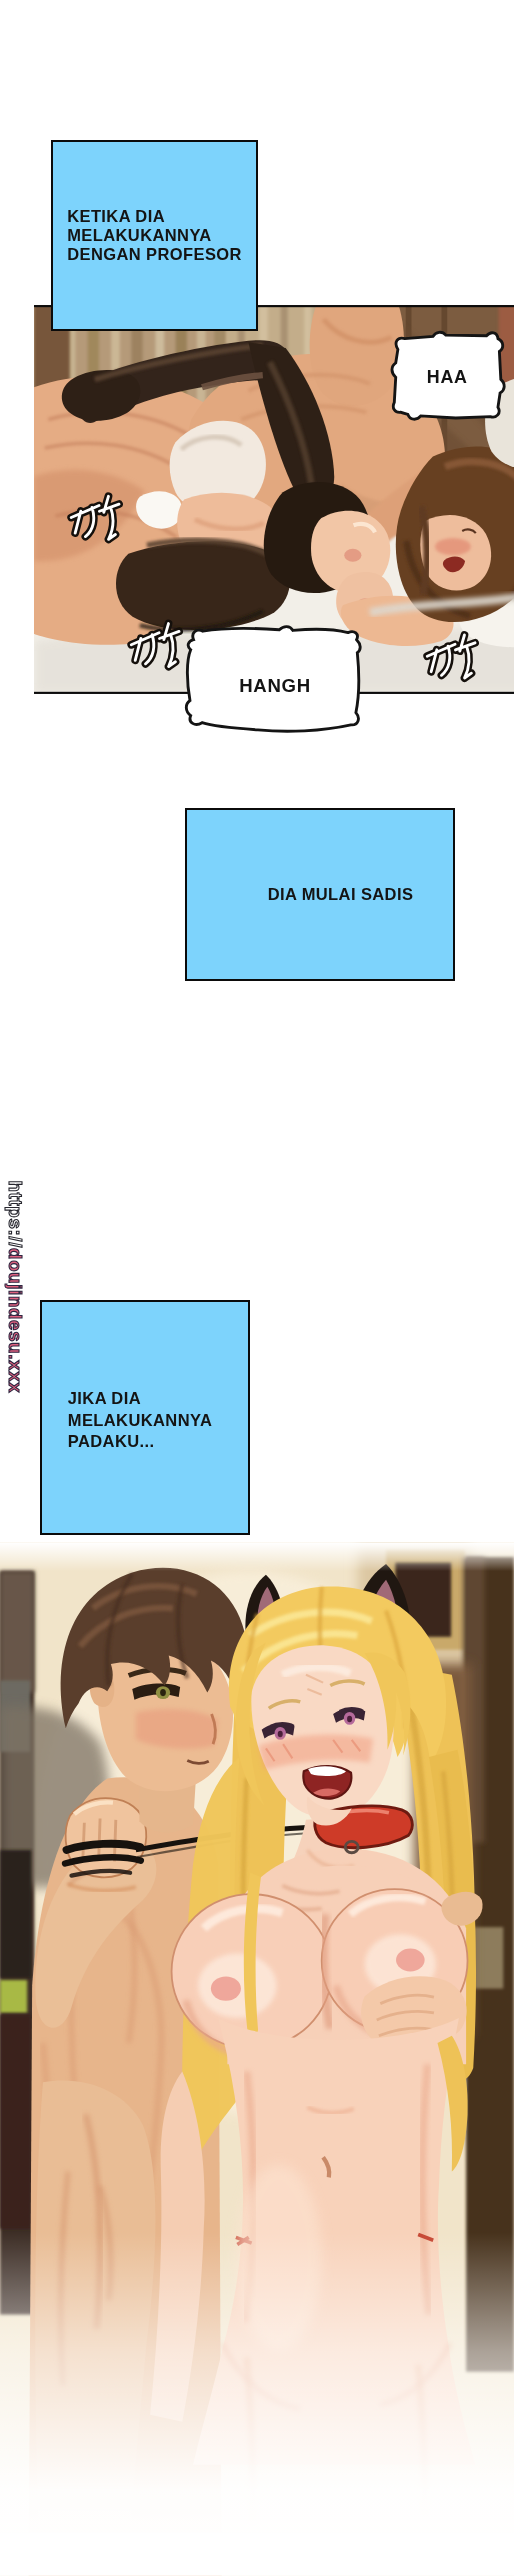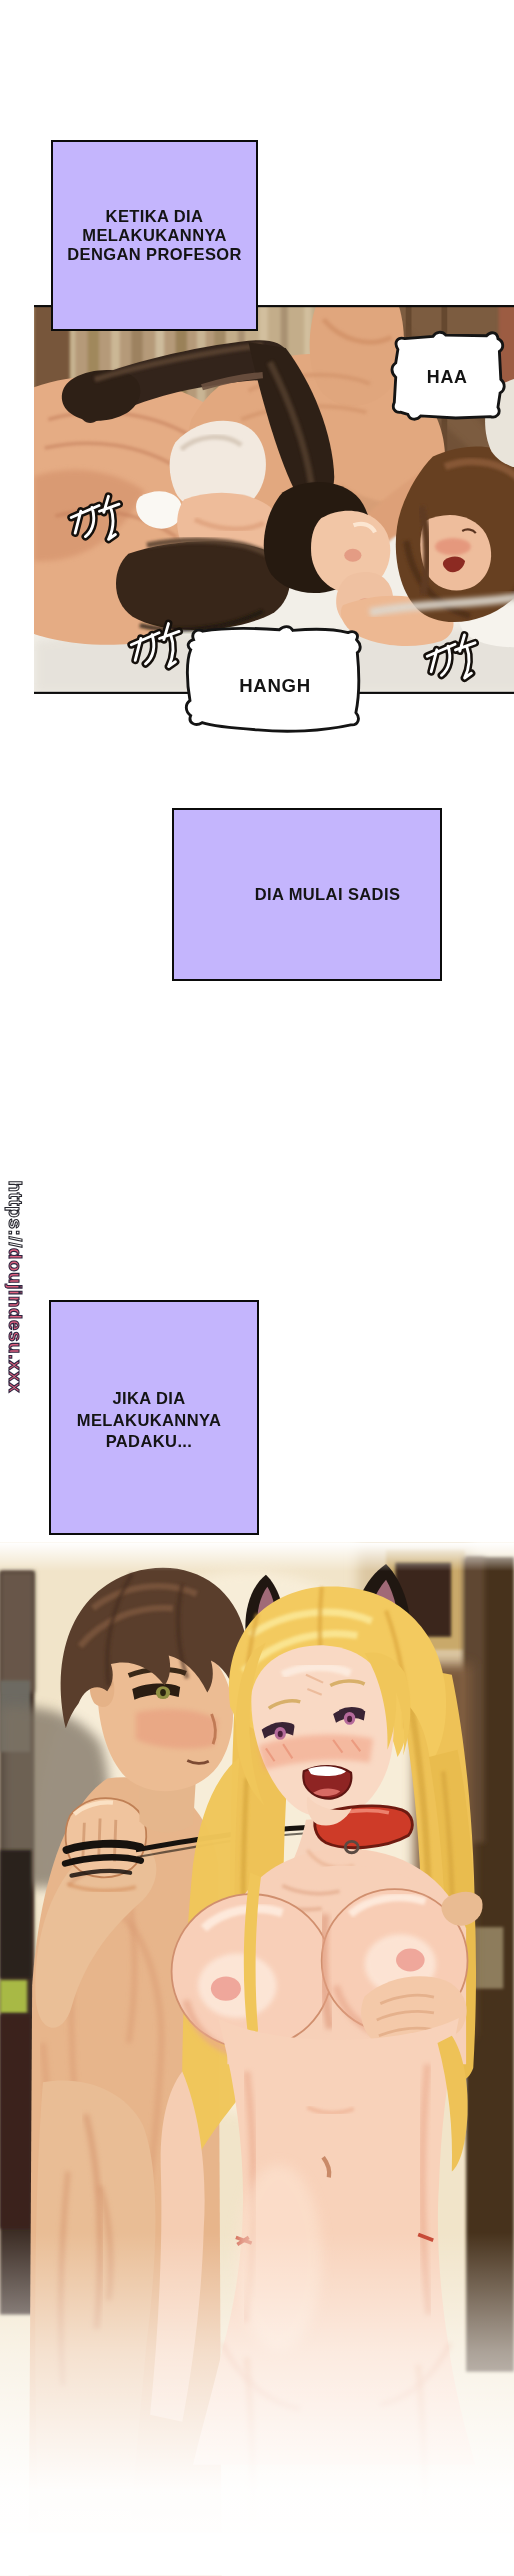--- a/index.html
+++ b/index.html
@@ -1,20 +1,20 @@
 <!DOCTYPE html>
 <html style="font-size:11.4px"><head>
 <meta charset="utf-8">
 <style>
   html,body{margin:0;padding:0;}
   body{width:514px;height:2576px;position:relative;background:#ffffff;
        font-family:"Liberation Sans", sans-serif;overflow:hidden;}
   .abs{position:absolute;}
-  .cap{background:#c4b5fd;border:2.1px solid #0b0b0b;box-sizing:border-box;
-       display:flex;align-items:center;justify-content:center;text-align:center;
+  .cap{background:#7dd3fc;border:2.1px solid #0b0b0b;box-sizing:border-box;
+       display:flex;align-items:center;justify-content:center;text-align:left;
        font-weight:700;color:#141414;}
 </style>
 </head>
 <body>
 
 <div class="abs" style="left:0;top:305px;width:514px;height:389px;overflow:hidden;padding-left:34px;">
 <svg width="514" height="389" viewBox="0 0 719 544">
   <defs>
     <filter id="b2" x="-20%" y="-20%" width="140%" height="140%">
           <feGaussianBlur stdDeviation="2"></feGaussianBlur>
@@ -181,25 +181,25 @@
 
 <div class="abs" style="left:179px;top:624px;width:190px;height:123px;text-align:center;">
 <svg width="190" height="123" viewBox="0 0 265 172">
   <path d="M20,22 C16,12 24,6 33,10 C70,4 110,6 140,8 C146,2 155,2 159,9 C190,6 220,8 236,12 C245,8 252,14 248,22 C254,28 255,36 249,40 C252,70 252,100 247,124 C254,132 250,142 240,141 C200,150 150,152 110,148 C80,146 50,144 32,138 C22,144 12,138 16,128 C8,122 8,112 15,107 C10,80 10,50 16,36 C10,31 12,24 20,22 Z" fill="#ffffff" stroke="#141414" stroke-width="4"></path>
   <text x="134" y="95" font-family="Liberation Sans, sans-serif" font-size="26" font-weight="700" fill="#141414" text-anchor="middle" letter-spacing="1">HANGH</text>
 </svg>
 </div>
 
 <div class="abs cap" style="left:51px;top:140px;width:207px;height:191px;font-size:16.5px;line-height:19.3px;letter-spacing:0.4px;">KETIKA DIA<br>MELAKUKANNYA<br>DENGAN PROFESOR</div>
 
-<div class="abs cap" style="left:172px;top:808px;width:270px;height:173px;font-size:16.5px;letter-spacing:0.4px;padding-left:41px;">DIA MULAI SADIS</div>
+<div class="abs cap" style="left:185px;top:808px;width:270px;height:173px;font-size:16.5px;letter-spacing:0.4px;padding-left:41px;">DIA MULAI SADIS</div>
 
 <div class="abs" style="left:-109px;top:1289px;width:243px;height:26px;transform:rotate(90deg);font-size:18.6px;font-weight:700;letter-spacing:0.7px;white-space:nowrap;"><span style="color:#ffffff;-webkit-text-stroke:1.1px #26262e;">https://</span><span style="color:#e0607e;-webkit-text-stroke:1.1px #2e2640;">doujindesu.xxx</span></div>
 
-<div class="abs cap" style="left:40px;top:1300px;width:210px;height:235px;font-size:16.5px;line-height:21.5px;letter-spacing:0.4px;padding-right:10px;padding-top:5.7px;margin-left:9px;">JIKA DIA<br>MELAKUKANNYA<br>PADAKU...</div>
+<div class="abs cap" style="left:40px;top:1300px;width:210px;height:235px;font-size:16.5px;line-height:21.5px;letter-spacing:0.4px;padding-right:10px;padding-top:5.7px;">JIKA DIA<br>MELAKUKANNYA<br>PADAKU...</div>
 
 <div class="abs" style="left:0;top:1542px;width:514px;height:1034px;overflow:hidden;">
 <svg width="514" height="1034" viewBox="0 0 719 1445">
   <defs>
     <filter id="c2" x="-20%" y="-20%" width="140%" height="140%">
           <feGaussianBlur stdDeviation="2"></feGaussianBlur>
         </filter>
     <filter id="c4" x="-20%" y="-20%" width="140%" height="140%">
           <feGaussianBlur stdDeviation="4"></feGaussianBlur>
         </filter>

